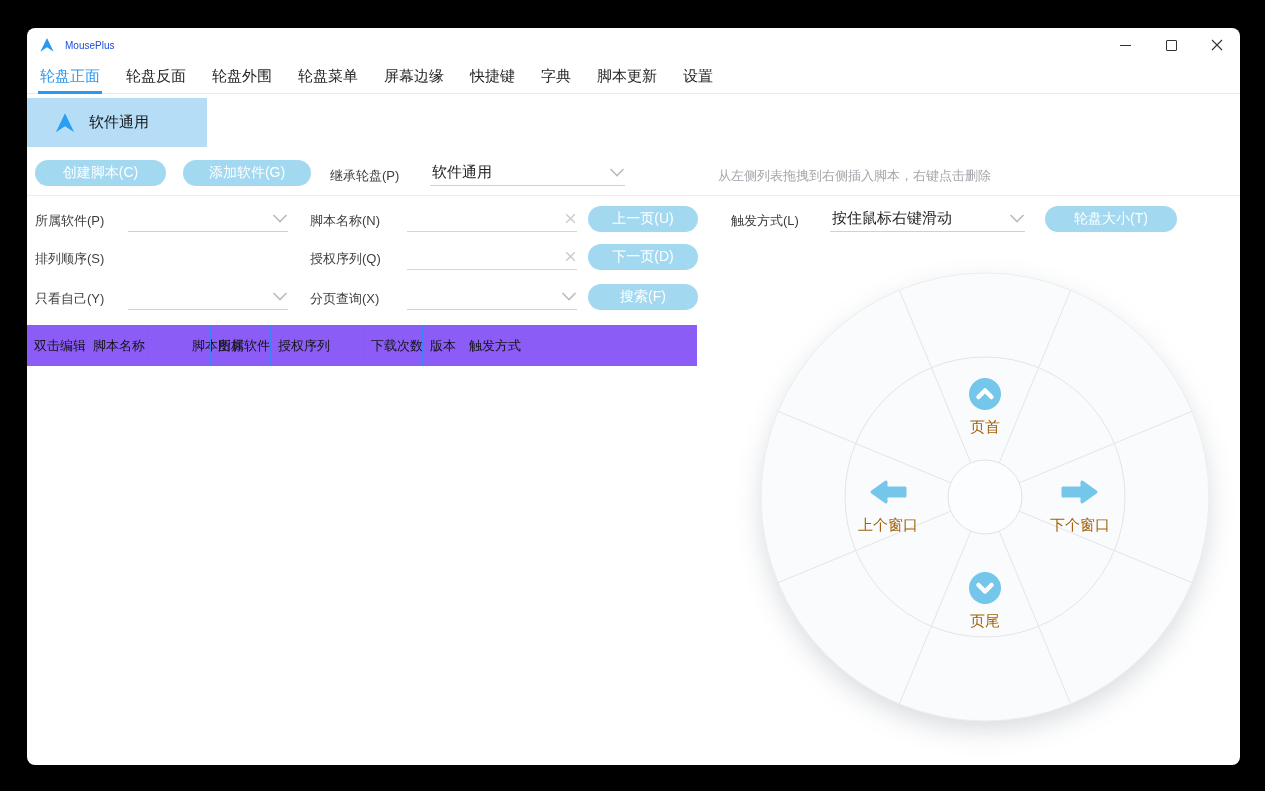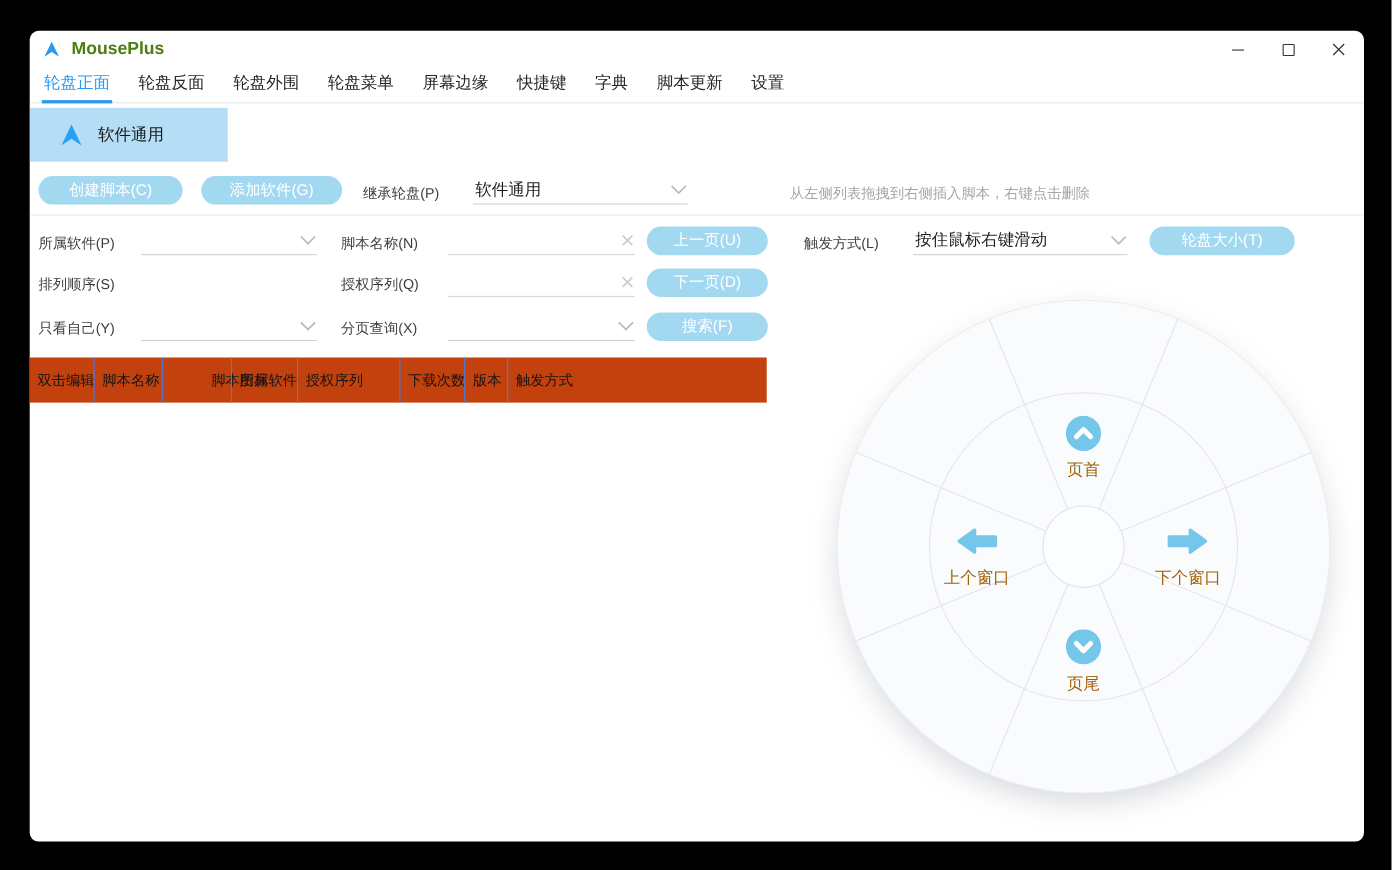--- a/index.html
+++ b/index.html
@@ -7,21 +7,21 @@
     width:1265px;height:791px;background:var(--stage_bg,#000);
     font-family:"Liberation Sans",sans-serif;position:relative;overflow:hidden;
   }
   .window{
     position:absolute;left:27px;top:28px;width:1213px;height:737px;
     background:var(--window_bg,#fff);border-radius:8px;overflow:hidden;
   }
   
   .titlebar{height:34px;display:flex;align-items:center;padding-left:12px;}
   .logo{width:16px;height:16px;display:flex;align-items:center;justify-content:center;}
-  .title{font-size:16px;color:#4d7c0f;margin-left:10px;font-weight:bold;}
+  .title{font-size:10px;color:#1d4ed8;margin-left:10px;}
   .win-controls{margin-left:auto;display:flex;height:100%;}
   .win-btn{width:46px;height:100%;display:flex;align-items:center;justify-content:center;cursor:default;}
   .min-glyph{width:11px;height:1px;background:#333;display:block;}
   .max-glyph{width:9px;height:9px;border:1px solid #333;border-radius:1px;display:block;}
   
   .tabbar{height:32px;display:flex;gap:26px;padding-left:13px;border-bottom:1px solid #e9e9e9;box-sizing:border-box;}
   .tab{font-size:15px;color:#262626;line-height:28px;position:relative;white-space:nowrap;}
   .tab.active{color:var(--accent_blue,#2b99f0);}
   .tab.active::after{content:"";position:absolute;left:-2px;right:-2px;bottom:-1px;height:3px;background:var(--accent_blue,#2b99f0);}
   
@@ -34,21 +34,21 @@
   .flabel{position:absolute;font-size:13px;color:#3c3e40;white-space:nowrap;}
   .dropdown{position:absolute;height:26px;border-bottom:1px solid #cfd1d4;box-sizing:border-box;
             display:flex;align-items:center;justify-content:space-between;font-size:15px;color:#1d1f21;}
   .dropdown .dd-value{padding-left:2px;white-space:nowrap;}
   .ufield{position:absolute;height:26px;border-bottom:1px solid #d4d6d9;box-sizing:border-box;display:flex;align-items:center;}
   .ufield input{flex:1;border:none;outline:none;background:transparent;font-size:15px;color:#1d1f21;min-width:0;
                 font-family:"Liberation Sans",sans-serif;padding:0 2px;}
   .hint{position:absolute;left:691px;top:139px;font-size:13px;color:var(--hint_gray,#a2a6ab);white-space:nowrap;}
   .separator{position:absolute;left:0;right:0;top:167px;height:1px;background:#ececee;}
   
-  .thead{position:absolute;left:0;top:297px;height:41px;display:flex;background:#c2410c;}
+  .thead{position:absolute;left:0;top:297px;height:41px;display:flex;background:#8b5cf6;}
   .th{display:flex;align-items:center;height:100%;box-sizing:border-box;padding-left:7px;
       font-size:13px;color:#141517;border-left:1px solid #3b82f6;white-space:nowrap;}
   .th:first-child{border-left:none;}
   
   .wheel{position:absolute;left:733px;top:244px;width:450px;height:450px;}
   .wheel-shadow{position:absolute;inset:2px;border-radius:50%;box-shadow:0 10px 26px rgba(125,135,150,.30);}
   .wheel svg.wheel-svg{position:absolute;left:0;top:0;}
   .wheel-ico{position:absolute;}
   .wheel-label{position:absolute;transform:translateX(-50%);font-size:15px;color:#a16207;white-space:nowrap;}
 </style>

